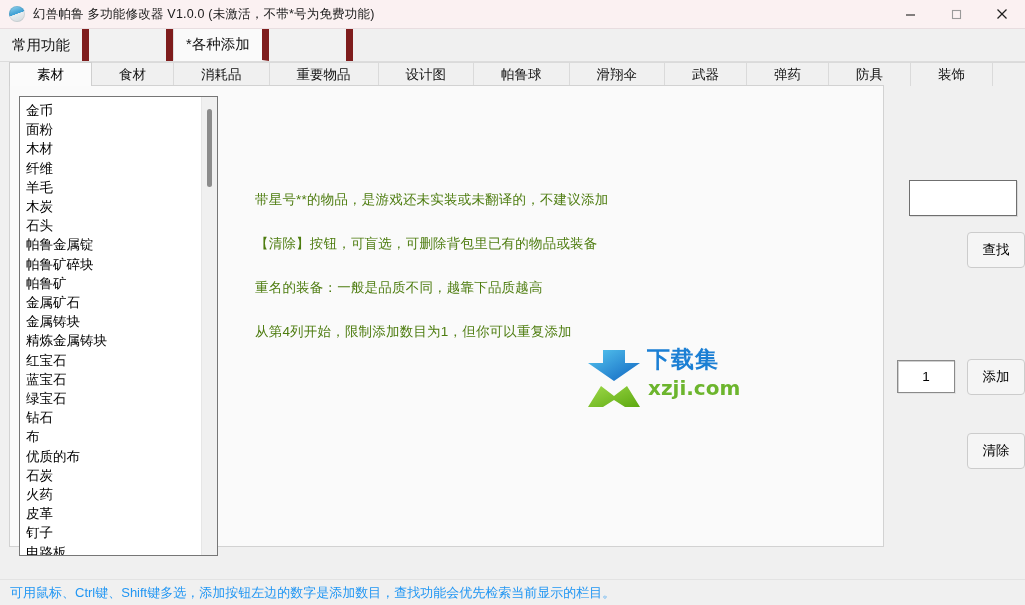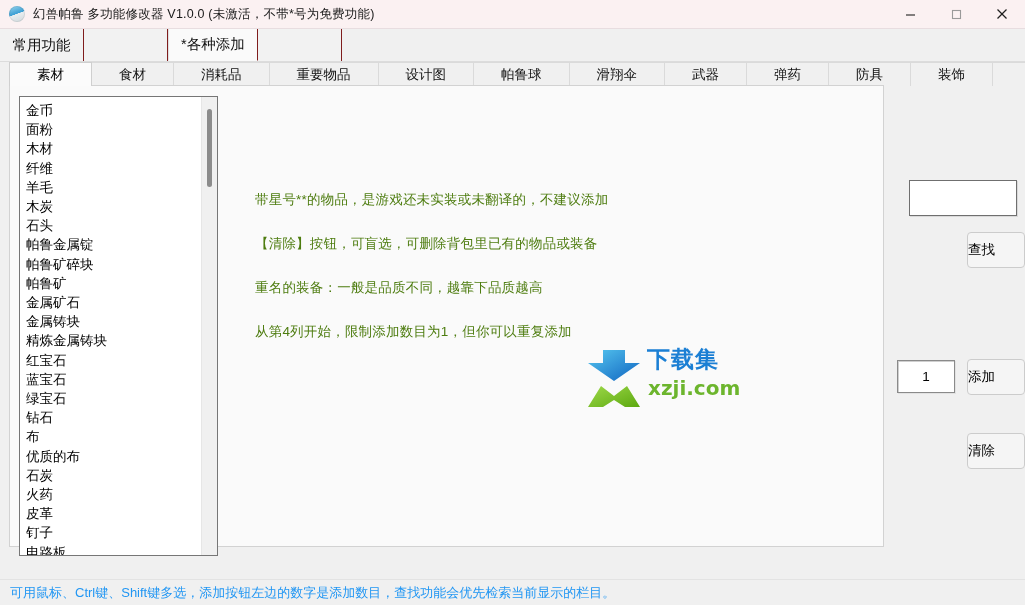--- a/index.html
+++ b/index.html
@@ -63,21 +63,21 @@
     background: #f0f0f0;
     border-bottom: 1px solid #dcdcdc;
   }
   .mtab {
     min-width: 84px;
     padding: 0 12px;
     display: flex; align-items: center; justify-content: center;
     font-size: 14.5px;
     color: #111;
     background: #f2f2f2;
-    border-right: 1px solid #7f1d1d;
+    border-right: 7px solid #7f1d1d;
     white-space: nowrap;
   }
   .mtab.sel {
     background: #fafafa;
     border-left: 1px solid #e0e0e0;
     border-bottom: 1px solid #fafafa;
     position: relative;
     z-index: 2;
   }
   .mtab.blank { min-width: 84px; }
@@ -239,21 +239,21 @@
     font-family: "Liberation Sans", sans-serif;
   }
   .btn {
     position: absolute;
     width: 58px; height: 36px;
     background: #f5f5f5;
     border: 1px solid #cccccc;
     border-radius: 4px;
     font-size: 13.5px;
     color: #000;
-    display: flex; align-items: center; justify-content: flex-start;
+    display: flex; align-items: center; justify-content: center;
     font-family: Liberation Mono, monospace;
     cursor: default;
   }
   .btn-find  { left: 70px; top: 161px; }
   .btn-add   { left: 70px; top: 288px; }
   .btn-clear { left: 70px; top: 362px; }
 
   
   .statusbar {
     height: 26px;

